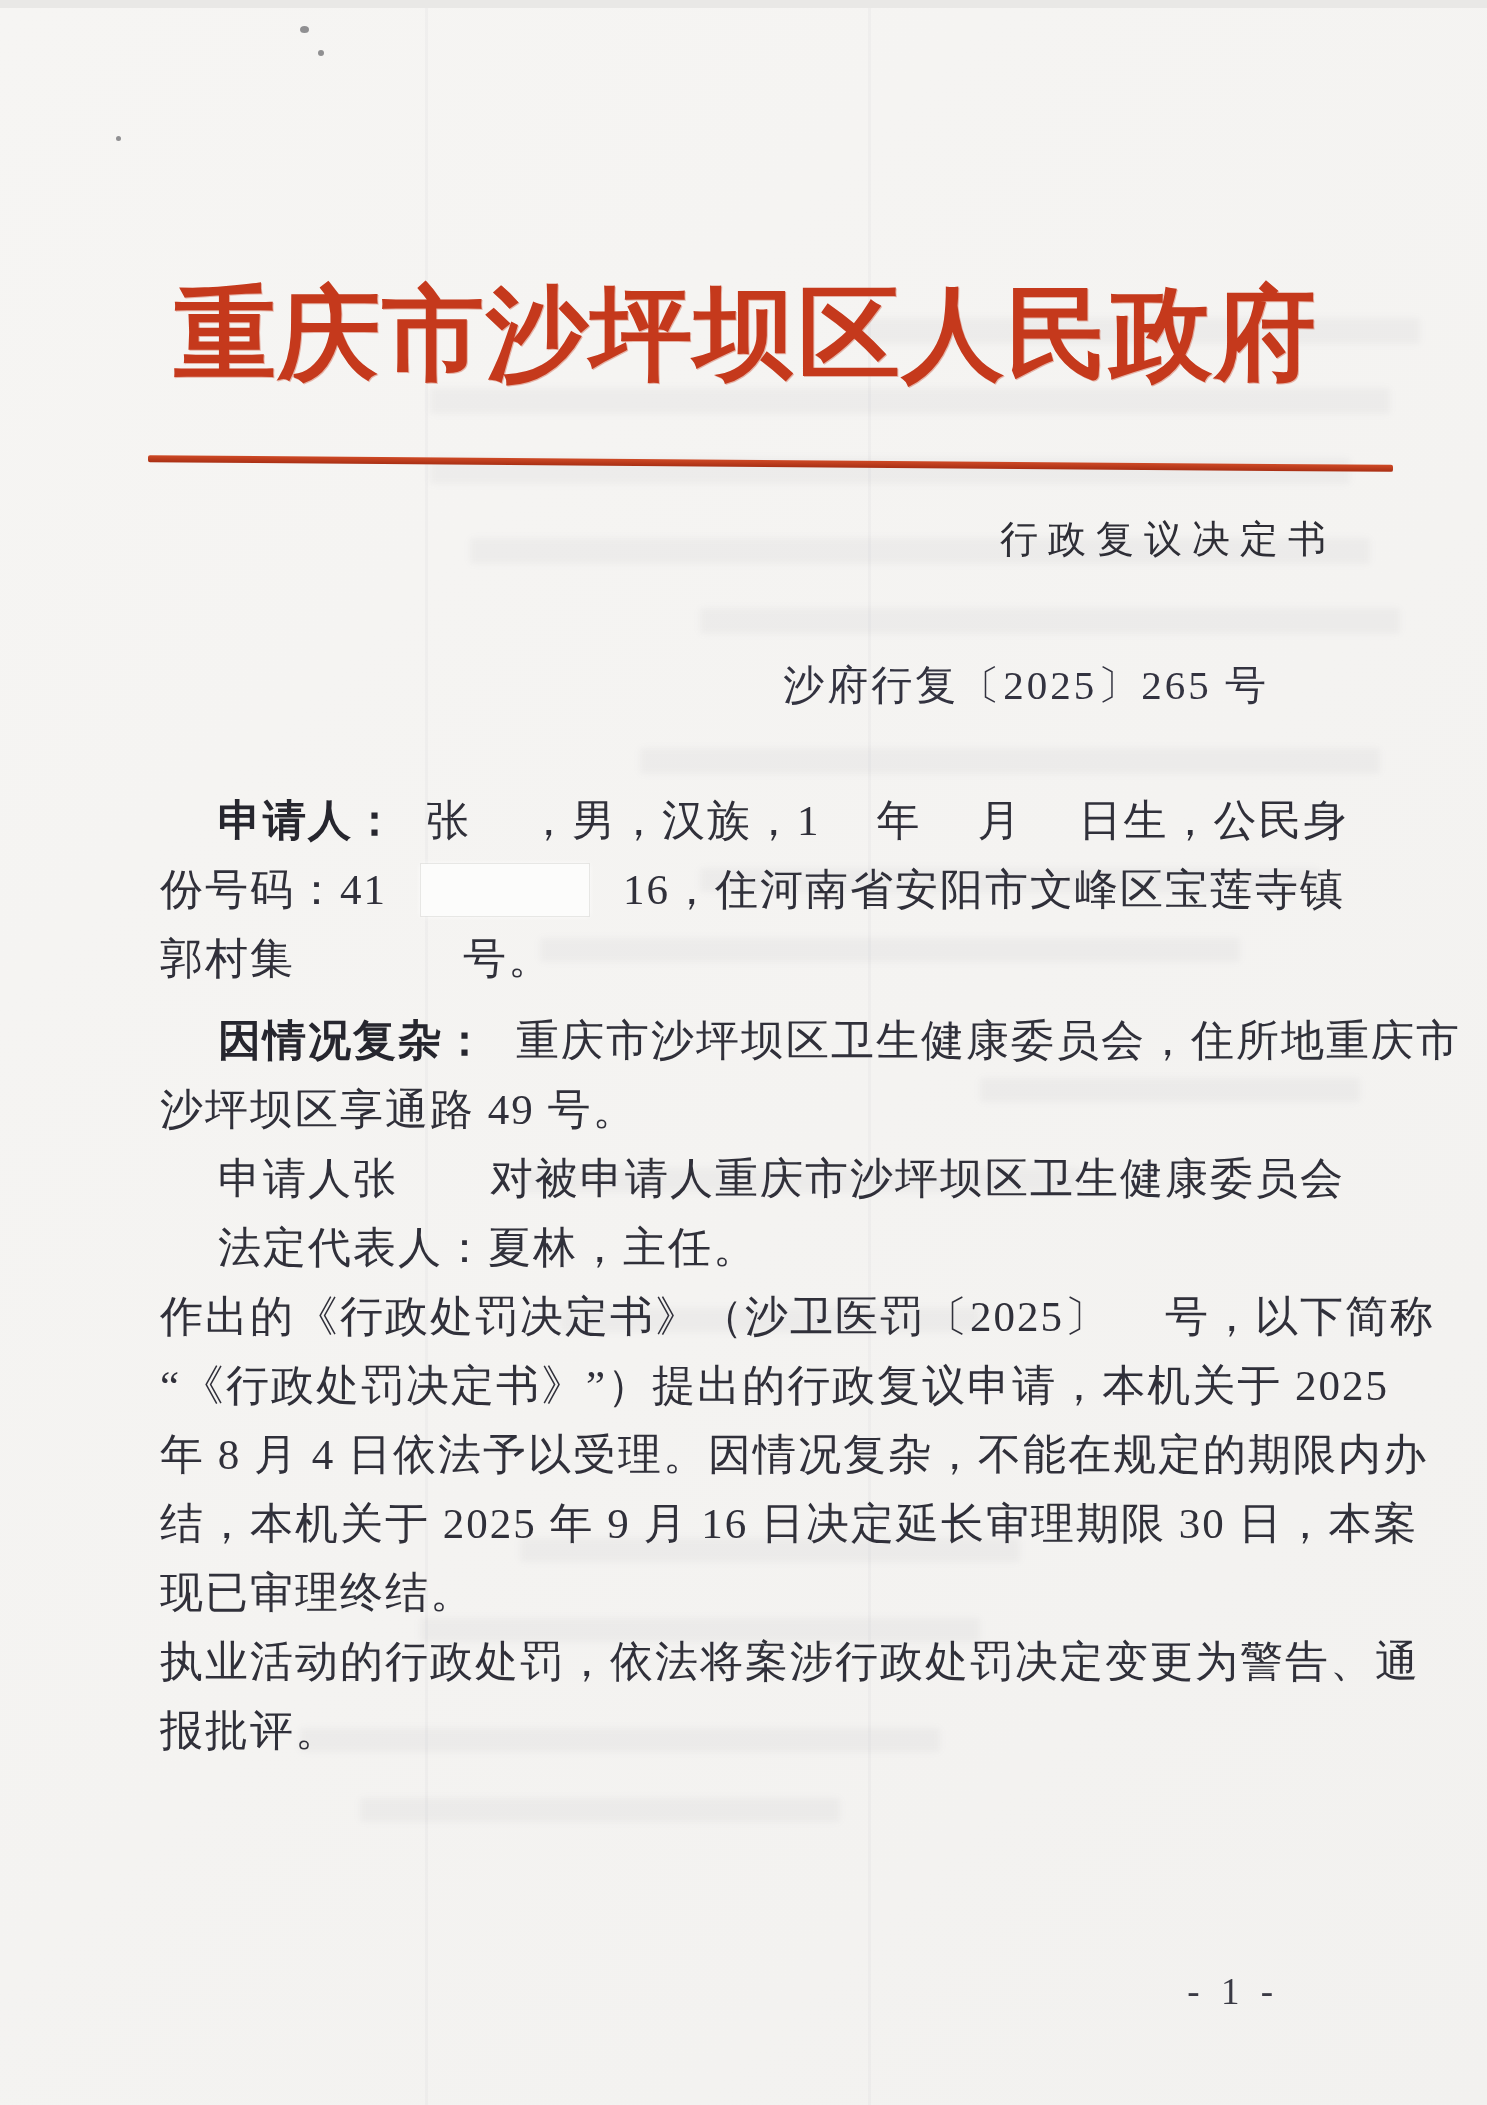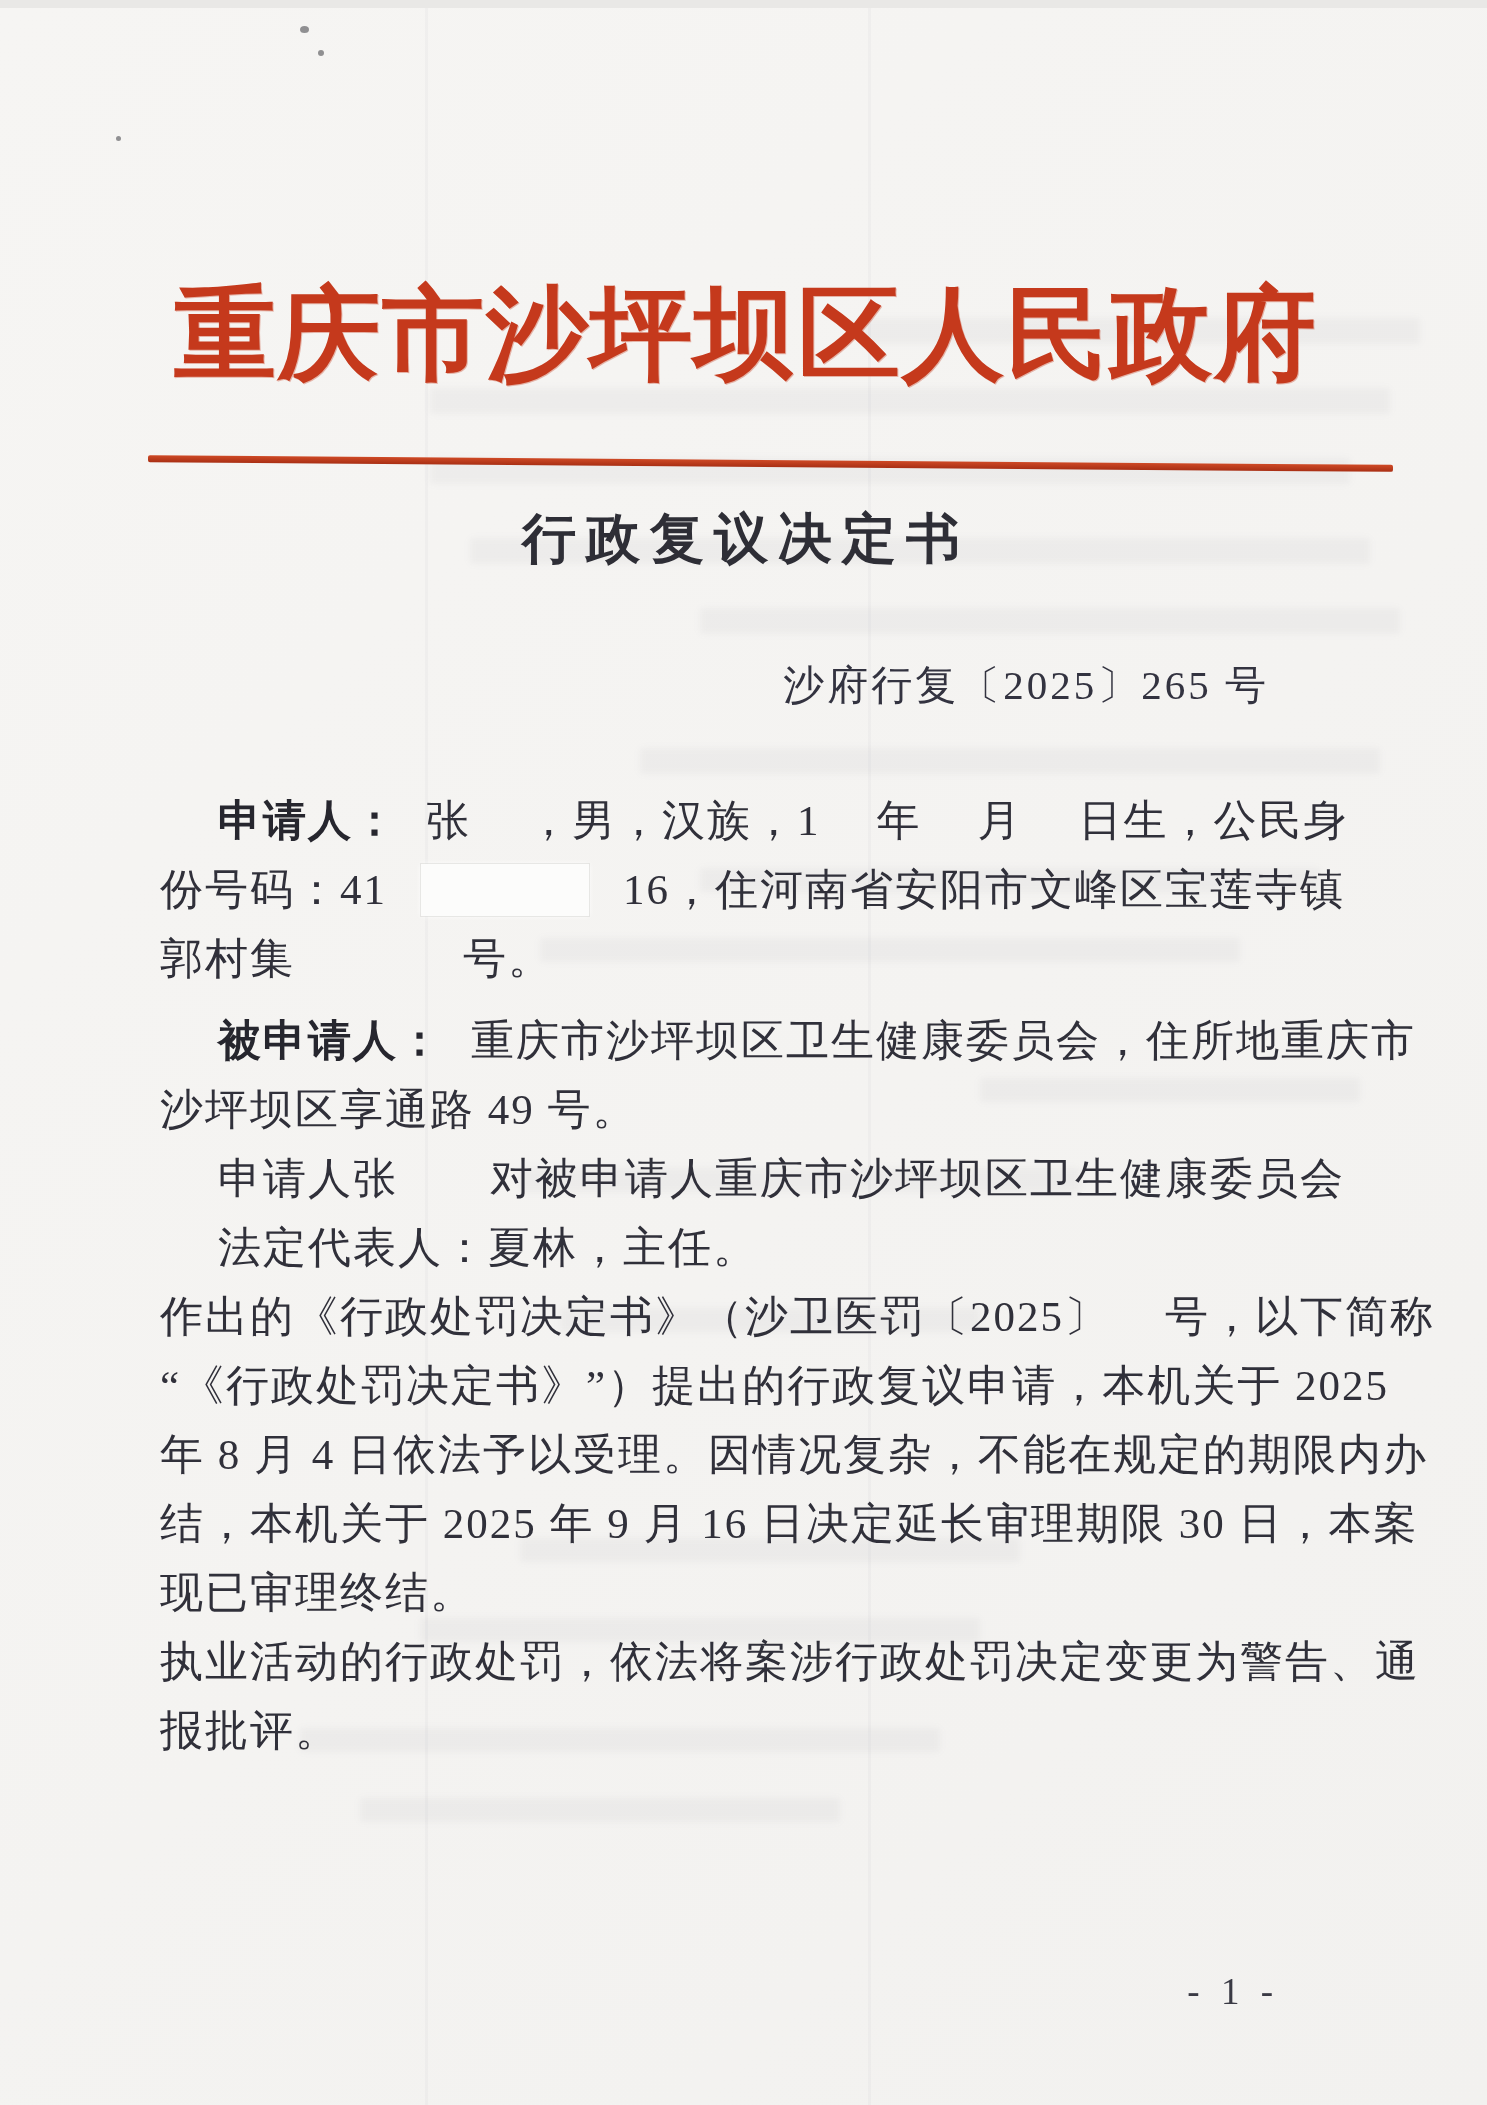--- a/index.html
+++ b/index.html
@@ -28,22 +28,22 @@
     white-space:nowrap;
   }
   .red-rule{
     position:absolute;left:148px;top:452px;width:1245px;height:7px;
     background:linear-gradient(to bottom,#cf4a26,#a92f14);
     transform:rotate(0.45deg);
     border-radius:2px;
   }
   .doc-subtitle{
     position:absolute;left:156px;top:496px;width:1180px;height:70px;
-    line-height:70px;text-align:center;
-    font-size:54px;font-weight:700;letter-spacing:10px;
+    line-height:70px;text-align:right;
+    font-size:38px;font-weight:400;letter-spacing:10px;
     color:#2e2e36;white-space:nowrap;
   }
   .doc-number{
     position:absolute;top:650px;right:218px;height:54px;line-height:54px;
     font-size:41px;letter-spacing:3px;color:#333340;white-space:nowrap;text-align:right;
   }
   
   .body-text{
     position:absolute;left:160px;top:778px;width:1185px;
     font-size:43px;letter-spacing:2px;color:#30303a;
@@ -120,21 +120,21 @@
         <span class="redact-box"></span>
         <span>16，住河南省安阳市文峰区宝莲寺镇</span>
     </div>
     <div class="line">
       <span>郭村集</span>
         <span class="gap-lg"></span>
         <span>号。</span>
     </div>
 
     <div class="line indent sp-resp">
-      <span class="blabel">被申请人：</span>
+      <span class="blabel">因情况复杂：</span>
         <span>重庆市沙坪坝区卫生健康委员会，住所地重庆市</span>
     </div>
     <div class="line">
       <span>沙坪坝区享通路 49 号。</span>
     </div>
 
     <div class="line indent">
       <span>申请人张</span>
         <span class="gap-lg"></span>
         <span>对被申请人重庆市沙坪坝区卫生健康委员会</span>

